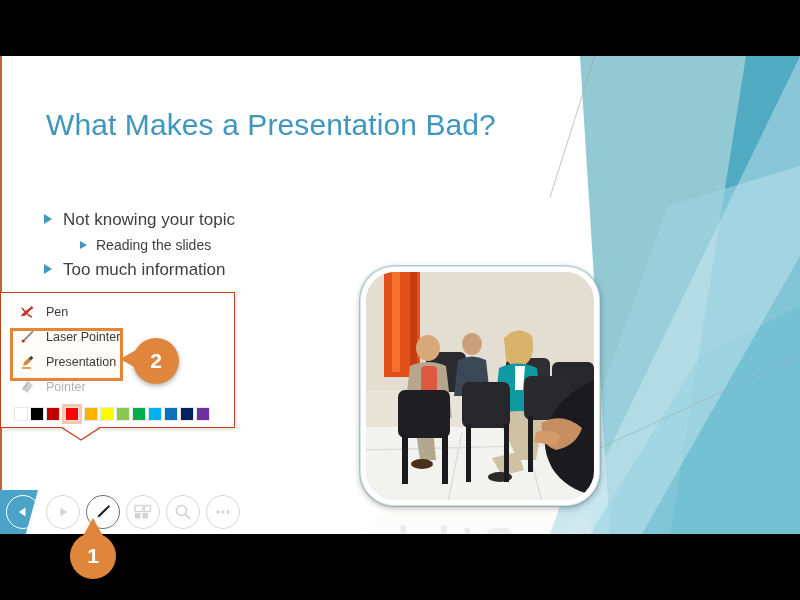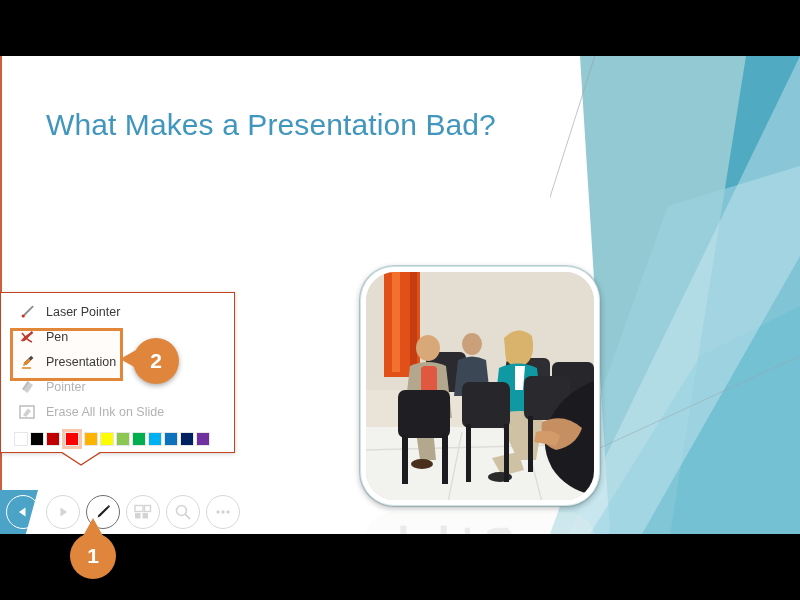--- a/index.html
+++ b/index.html
@@ -157,20 +157,34 @@
         <polygon points="250,110 250,478 0,478 118,150" fill="#9ed3e0" opacity="0.62"></polygon>
         <polygon points="250,250 250,478 40,478 150,300" fill="#6cc0d4" opacity="0.55"></polygon>
         <polygon points="250,0 250,200 92,478 18,478" fill="#cfe9f1" opacity="0.45"></polygon>
         <line x1="48" y1="-10" x2="-60" y2="330" stroke="#9aa3a6" stroke-width="0.9" opacity="0.7"></line>
         <line x1="250" y1="300" x2="-120" y2="470" stroke="#9aa3a6" stroke-width="0.9" opacity="0.55"></line>
       </svg>
     </div>
 
     <div class="title">What Makes a Presentation Bad?</div>
 
+    <div class="bullets">
+      <div class="bullet">
+        <span class="tri"></span>
+        <span class="txt">Not knowing your topic</span>
+      </div>
+      <div class="bullet lvl2">
+        <span class="tri"></span>
+        <span class="txt">Reading the slides</span>
+      </div>
+      <div class="bullet">
+        <span class="tri"></span>
+        <span class="txt">Too much information</span>
+      </div>
+    </div>
 
     <div class="pic-wrap">
       <div class="pic-frame">
         <div class="pic-inner">
           <svg width="230" height="230" viewBox="0 0 230 230" preserveAspectRatio="xMidYMid slice">
             <rect x="0" y="0" width="230" height="230" fill="#e9e3d8"></rect>
             <rect x="0" y="0" width="230" height="118" fill="#e4ded2"></rect>
             <rect x="18" y="0" width="36" height="105" fill="#e2501a"></rect>
             <rect x="26" y="0" width="8" height="100" fill="#f2712f"></rect>
             <rect x="44" y="0" width="7" height="98" fill="#c63d12"></rect>
@@ -291,36 +305,36 @@
     </div>
   </div>
 
   <div class="ctx-menu">
 
     <div class="hl-group"></div>
 
     <div class="mi mi-rel">
       <span class="ico">
         <svg width="18" height="18" viewBox="0 0 18 18">
-          <path d="M14.5 2.5 L15.8 3.8 L7.2 12.4 L5.2 13 L5.8 11 Z" fill="#8e8e8e"></path>
-          <circle cx="5.2" cy="13" r="1.6" fill="#d32a1e"></circle>
+          <path d="M13.6 3 L15.2 4.6 L7 12.8 L4.7 13.5 L5.4 11.2 Z" fill="#c0392b"></path>
+          <path d="M3.5 13 q5 -6 11 -8" stroke="#c0392b" stroke-width="1.5" fill="none"></path>
+          <path d="M4 5 q6 8 10 9" stroke="#c0392b" stroke-width="1.5" fill="none"></path>
         </svg>
       </span>
-      <span>Laser Pointer</span>
+      <span>Pen</span>
     </div>
 
     <div class="mi mi-rel">
       <span class="ico">
         <svg width="18" height="18" viewBox="0 0 18 18">
-          <path d="M13.6 3 L15.2 4.6 L7 12.8 L4.7 13.5 L5.4 11.2 Z" fill="#c0392b"></path>
-          <path d="M3.5 13 q5 -6 11 -8" stroke="#c0392b" stroke-width="1.5" fill="none"></path>
-          <path d="M4 5 q6 8 10 9" stroke="#c0392b" stroke-width="1.5" fill="none"></path>
+          <path d="M14.5 2.5 L15.8 3.8 L7.2 12.4 L5.2 13 L5.8 11 Z" fill="#8e8e8e"></path>
+          <circle cx="5.2" cy="13" r="1.6" fill="#d32a1e"></circle>
         </svg>
       </span>
-      <span>Pen</span>
+      <span>Laser Pointer</span>
     </div>
 
     <div class="mi mi-rel">
       <span class="ico">
         <svg width="18" height="18" viewBox="0 0 18 18">
           <path d="M13.2 2.8 L15.4 5 L8.6 11.8 L5.4 12.6 L6.2 9.4 Z" fill="#4a4a4a"></path>
           <path d="M10.6 5.4 L12.8 7.6 L8.6 11.8 L5.4 12.6 L6.2 9.4 Z" fill="#e08b2e"></path>
           <line x1="4" y1="15" x2="13" y2="15" stroke="#e08b2e" stroke-width="1.6"></line>
         </svg>
       </span>
@@ -330,29 +344,20 @@
     <div class="mi disabled">
       <span class="ico">
         <svg width="18" height="18" viewBox="0 0 18 18">
           <path d="M6 12.5 L11.5 4.5 L15 7 L9.5 15 Z" fill="#cfcfcf"></path>
           <path d="M4 11 L9.5 3 L11.5 4.5 L6 12.5 Z" fill="#bdbdbd"></path>
         </svg>
       </span>
       <span>Pointer</span>
     </div>
 
-    <div class="mi disabled">
-      <span class="ico">
-        <svg width="18" height="18" viewBox="0 0 18 18">
-          <rect x="2" y="3" width="14" height="12" fill="none" stroke="#bdbdbd" stroke-width="1.5"></rect>
-          <path d="M5 12 L10 5.5 L13 8 L8 14 Z" fill="#cfcfcf"></path>
-        </svg>
-      </span>
-      <span>Erase All Ink on Slide</span>
-    </div>
 
     <div class="swatches">
       <span class="sw" style="background:#ffffff"></span>
       <span class="sw" style="background:#000000"></span>
       <span class="sw" style="background:#c00000"></span>
       <span class="sw sel" style="background:#fc0000"></span>
       <span class="sw" style="background:#fcb400"></span>
       <span class="sw" style="background:#fdfc00"></span>
       <span class="sw" style="background:#8cc751"></span>
       <span class="sw" style="background:#00ae4f"></span>

